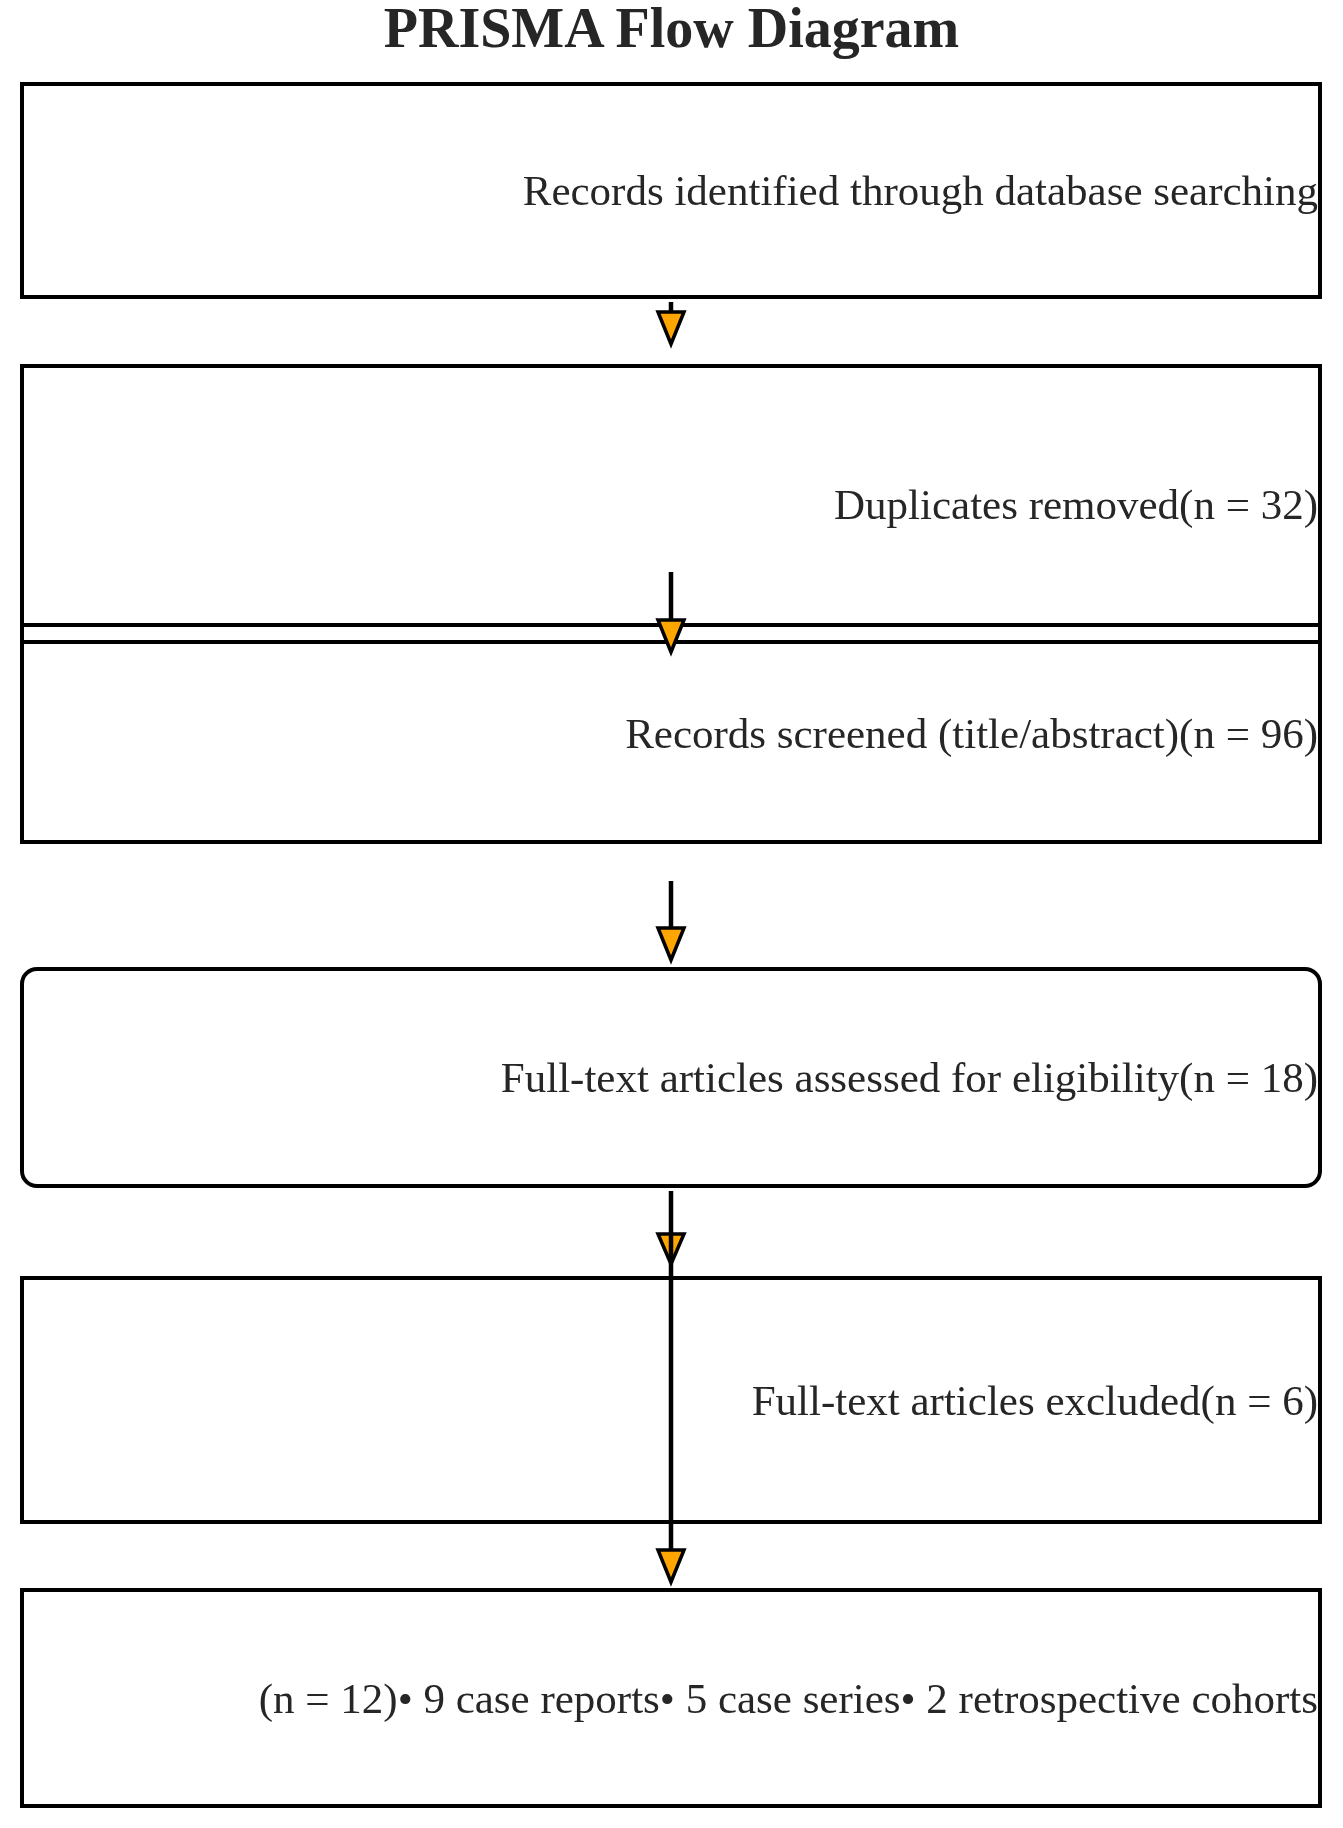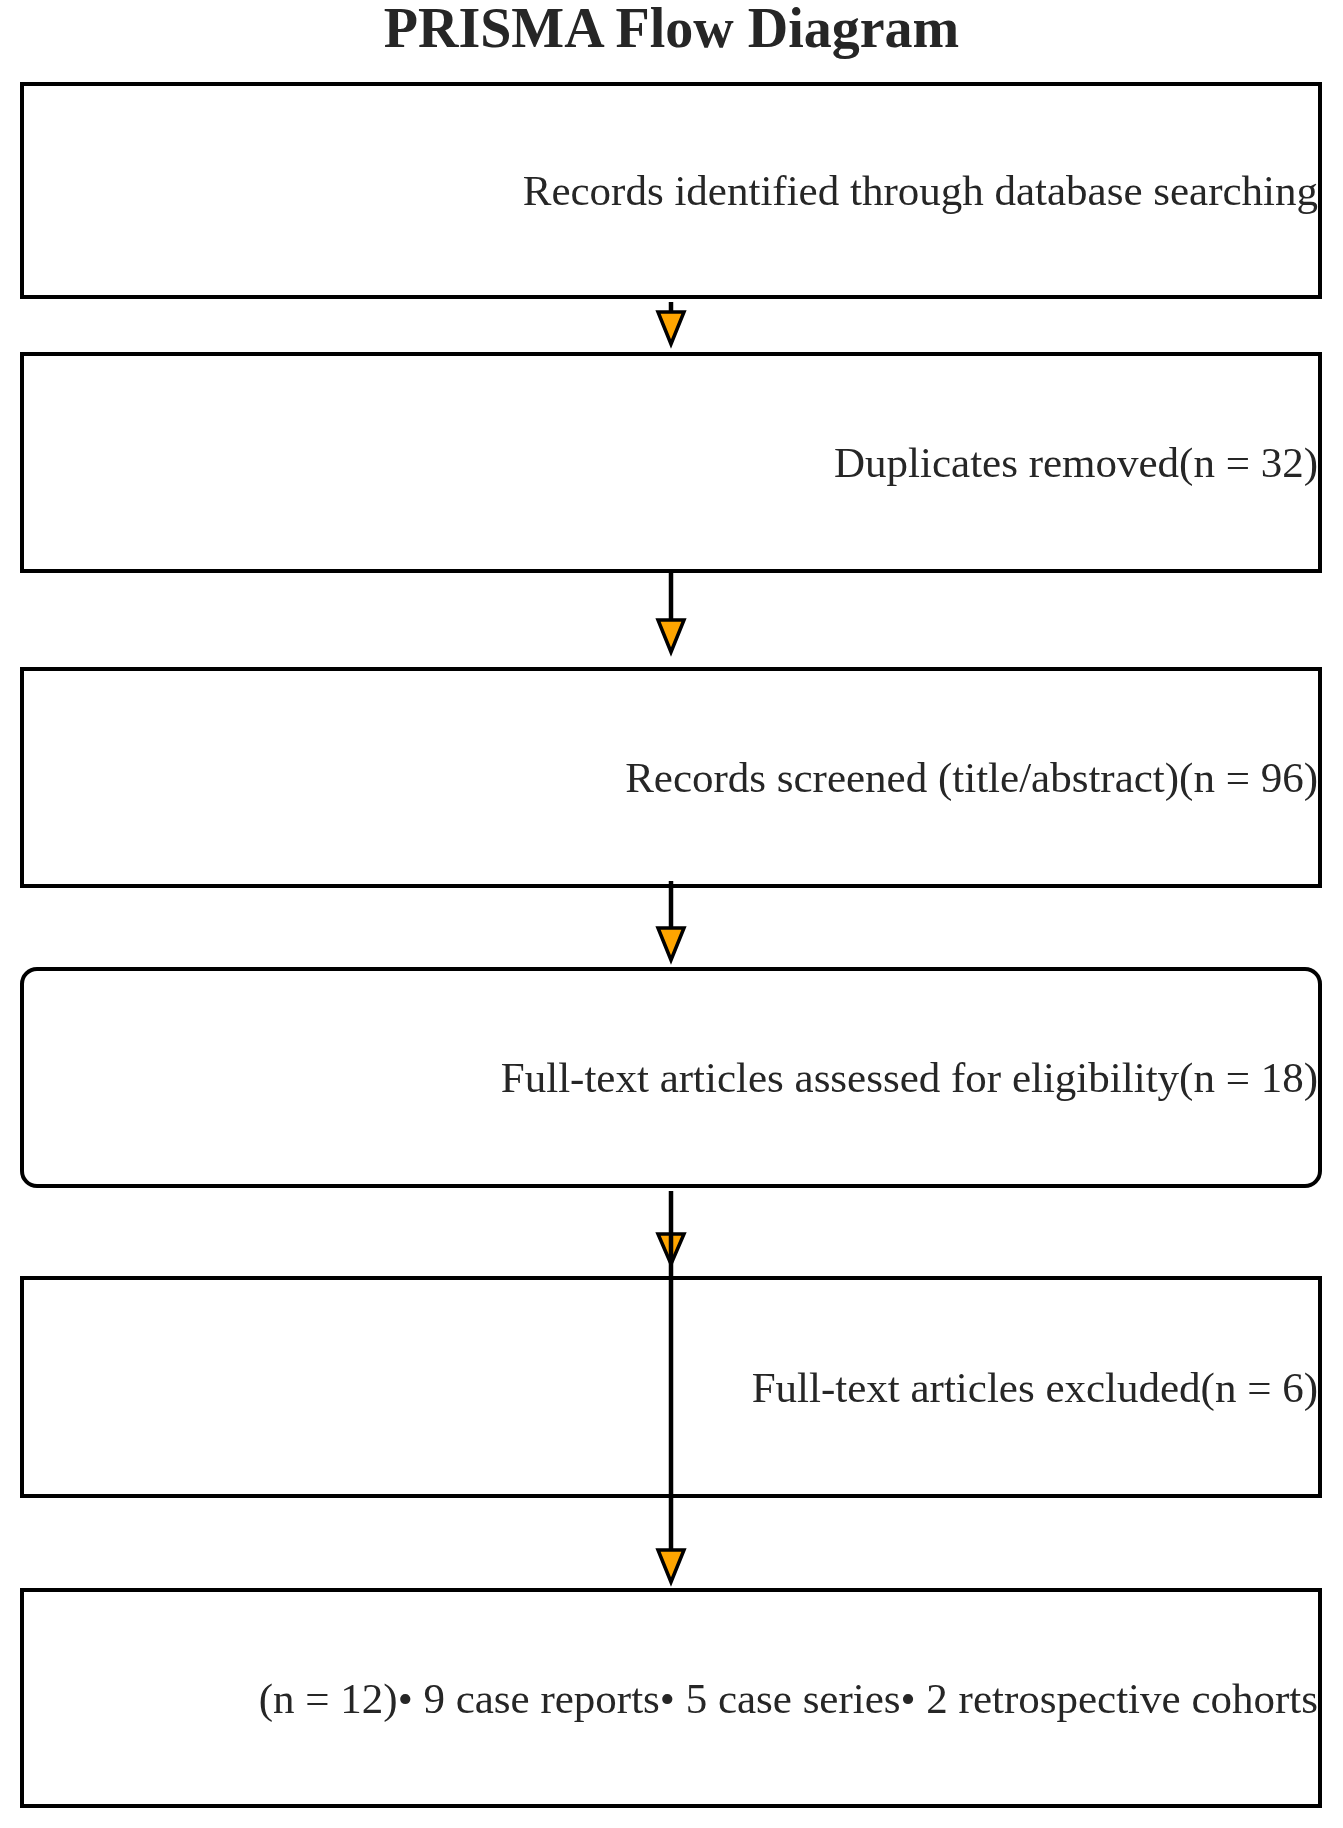--- a/index.html
+++ b/index.html
@@ -46,24 +46,24 @@
     overflow: visible;
     z-index: 1;
   }
   .flow-box .box-line {
     font-size: 43px;
     line-height: 55px;
     white-space: nowrap;
     color: var(--text);
   }
   .box-1 { top: 82px;   height: 217px; }
-  .box-2 { top: 352px;  height: 221px; }
-  .box-3 { top: 667px;  height: 221px; }
+  .box-2 { top: 364px;  height: 280px; }
+  .box-3 { top: 623px;  height: 221px; }
   .box-4 { top: 967px;  height: 221px; border-radius: 17px; }
-  .box-5 { top: 1276px; height: 222px; }
+  .box-5 { top: 1276px; height: 248px; }
   .box-6 { top: 1588px; height: 220px; }
   .arrow-overlay {
     position: absolute;
     top: 0; left: 0;
     width: 1343px;
     height: 1828px;
     z-index: 2;
     pointer-events: none;
   }
   .arrow-shaft {

